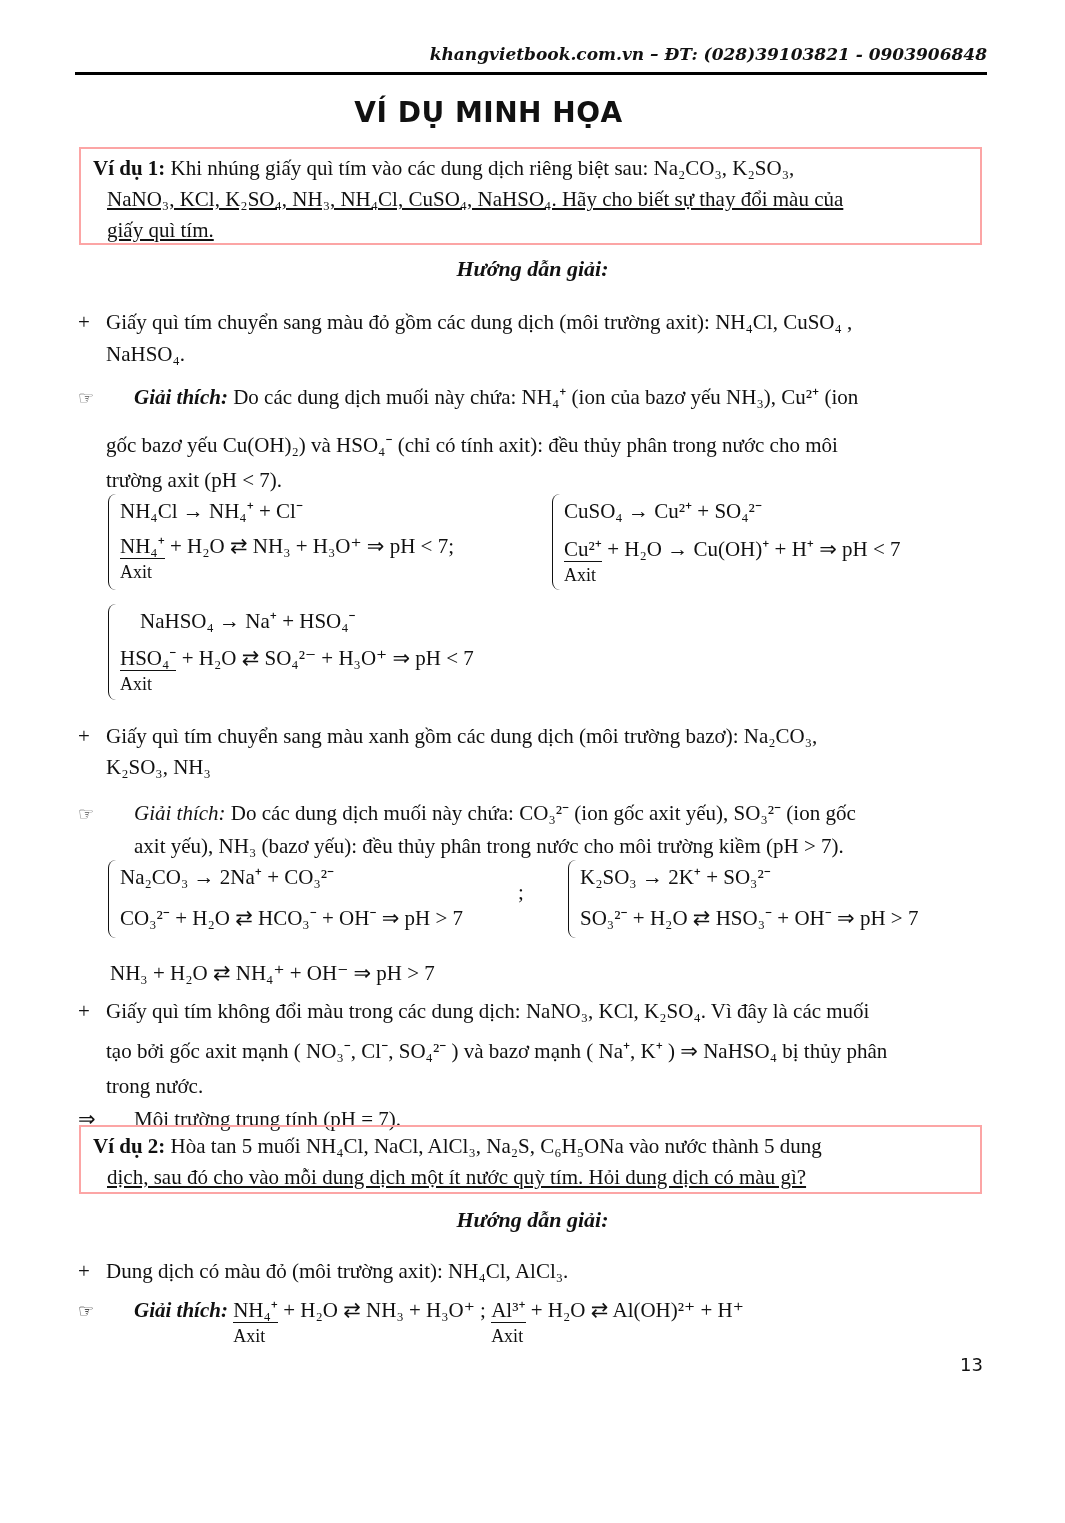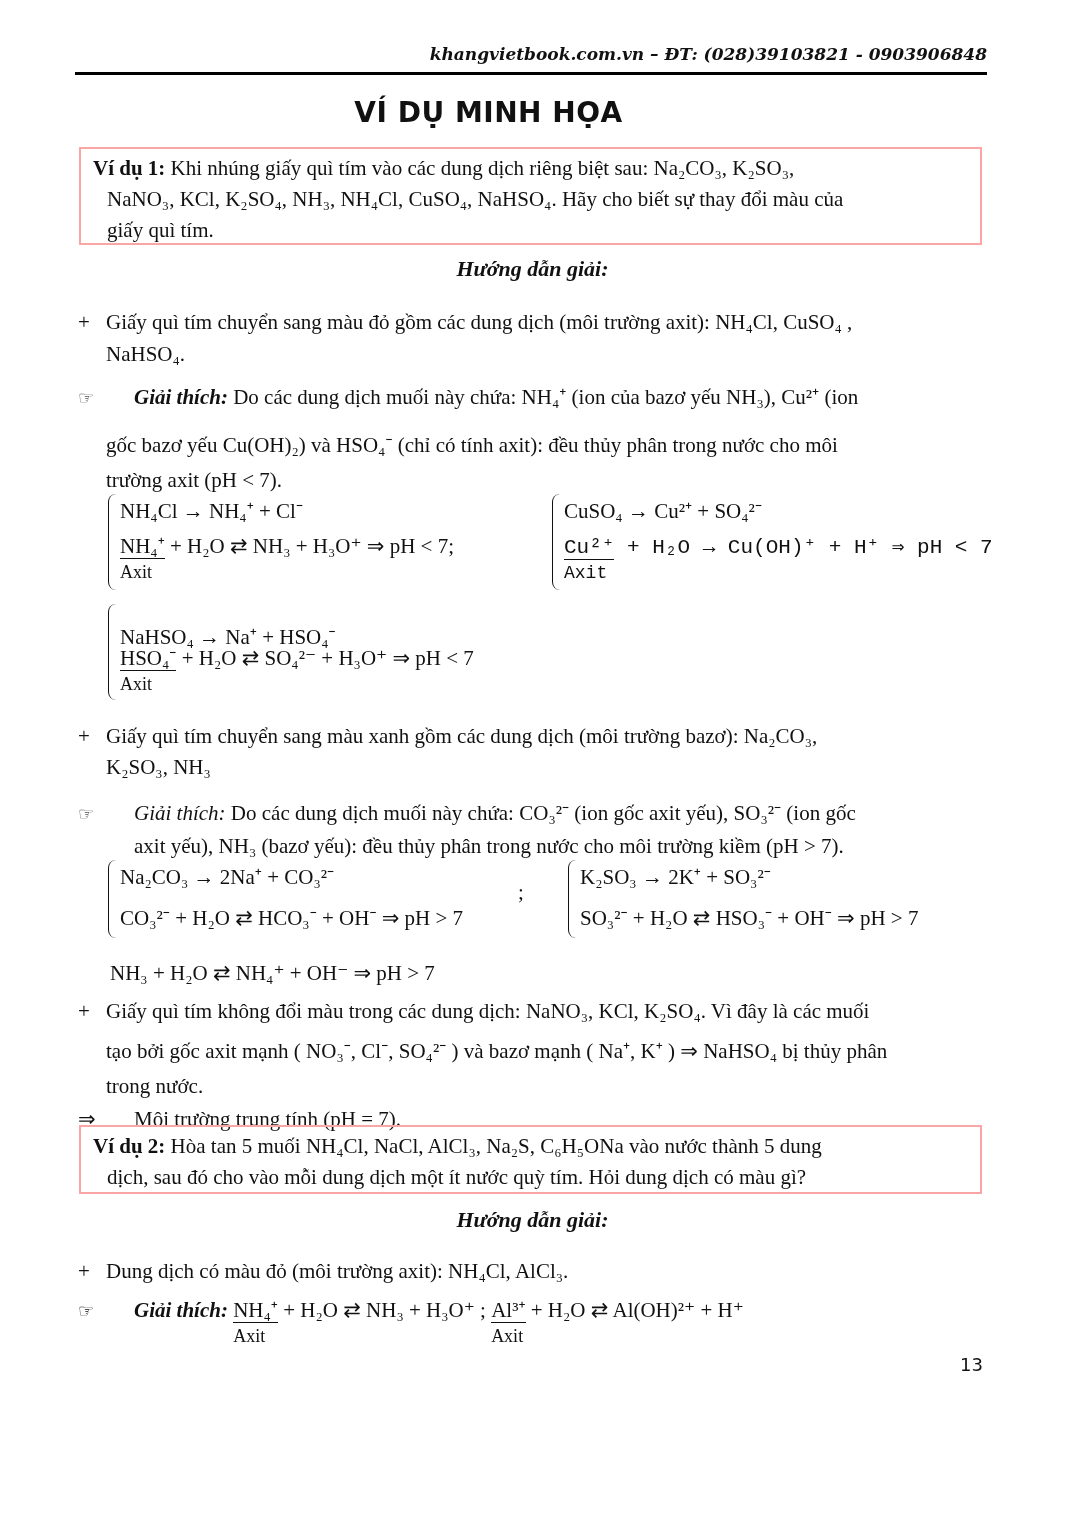--- a/index.html
+++ b/index.html
@@ -5,21 +5,21 @@
   html, body { margin: 0; padding: 0; background: #ffffff; }
   body { width: 1065px; height: 1523px; position: relative; overflow: hidden;
          font-family: "Liberation Serif", serif; color: #111; font-size: 21px; }
   .abs { position: absolute; }
   .header { left: 75px; top: 44px; width: 912px; text-align: right;
             font-style: italic; font-weight: bold; font-size: 17px; font-family: "DejaVu Serif", serif; }
   .header-rule { left: 75px; top: 72px; width: 912px; height: 3px; background: #000; }
   .title { left: 0; top: 96px; width: 977px; text-align: center; font-family: "DejaVu Sans", sans-serif;
            font-weight: bold; font-size: 28px; letter-spacing: 0.5px; }
   .box { border: 2px solid #fca5a5; box-sizing: border-box; padding: 4px 10px 4px 12px; line-height: 31px; text-align: justify; }
-  .box .indent { padding-left: 14px; }
+  .box .indent { padding-left: 14px; text-decoration: underline; }
   .heading { left: 0; width: 1065px; text-align: center; font-style: italic; font-weight: bold; font-size: 22px; }
   .line { left: 78px; white-space: nowrap; margin-top: 10px; }
   .bul { display: inline-block; width: 28px; }
   .hand { display: inline-block; width: 56px; font-size: 18px; color: #555; }
   .brace-sys { position: absolute; }
   .brace-sys .brace { position: absolute; left: 0; top: 0; width: 9px; height: 100%; border-left: 1.5px solid #111;
                        border-radius: 8px 0 0 8px; }
   .brace-sys .row { position: absolute; left: 12px; white-space: nowrap; }
   .ub { display: inline-block; text-align: center; position: relative; }
   .ub .top { display: inline-block; border-bottom: 1.5px solid #111; line-height: 1.1; }
@@ -57,28 +57,28 @@
   <div class="brace"></div>
   <div class="row" style="top:2px;">NH₄Cl → NH₄⁺ + Cl⁻</div>
   <div class="row" style="top:40px;">
     <span class="ub"><span class="top">NH₄⁺</span><span class="lbl">Axit</span></span><span> + H₂O ⇄ NH₃ + H₃O⁺ ⇒ pH &lt; 7;</span>
   </div>
 </div>
 
 <div class="brace-sys" style="left:552px; top:494px; width:430px; height:96px;">
   <div class="brace"></div>
   <div class="row" style="top:2px;">CuSO₄ → Cu²⁺ + SO₄²⁻</div>
-  <div class="row" style="top:40px;font-family:Liberation Mono, monospace;">
+  <div class="row" style="top:40px;">
     <span class="ub"><span class="top">Cu²⁺</span><span class="lbl">Axit</span></span><span> + H₂O → Cu(OH)⁺ + H⁺ ⇒ pH &lt; 7</span>
   </div>
 </div>
 
 <div class="brace-sys" style="left:108px; top:604px; width:420px; height:96px;">
   <div class="brace"></div>
-  <div class="row" style="top:18px;">NaHSO₄ → Na⁺ + HSO₄⁻</div>
+  <div class="row" style="top:2px;margin-left:20px;">NaHSO₄ → Na⁺ + HSO₄⁻</div>
   <div class="row" style="top:42px;">
     <span class="ub"><span class="top">HSO₄⁻</span><span class="lbl">Axit</span></span><span> + H₂O ⇄ SO₄²⁻ + H₃O⁺ ⇒ pH &lt; 7</span>
   </div>
 </div>
 
 <div class="abs line" style="top:714px;">
   <span class="bul">+</span><span>Giấy quì tím chuyển sang màu xanh gồm các dung dịch (môi trường bazơ): Na₂CO₃,</span>
 </div>
 <div class="abs line" style="top:745px; left:106px;">K₂SO₃, NH₃</div>
 

